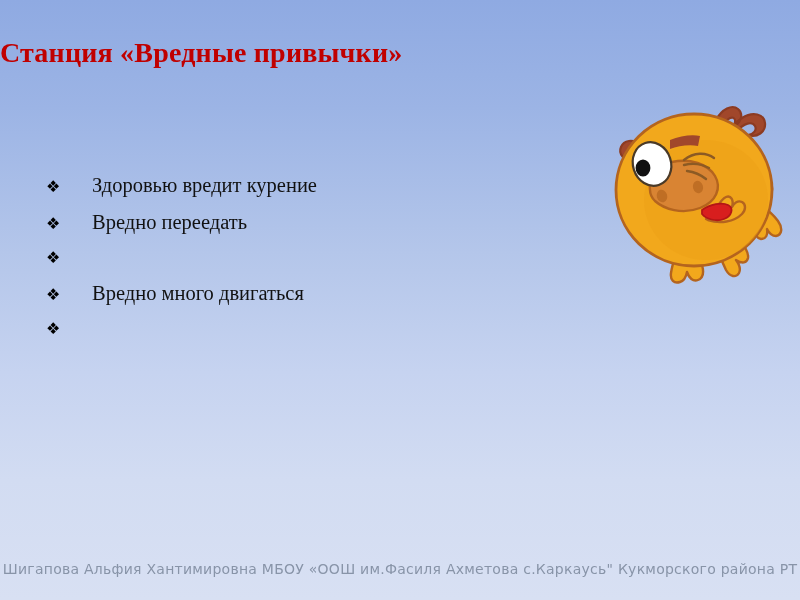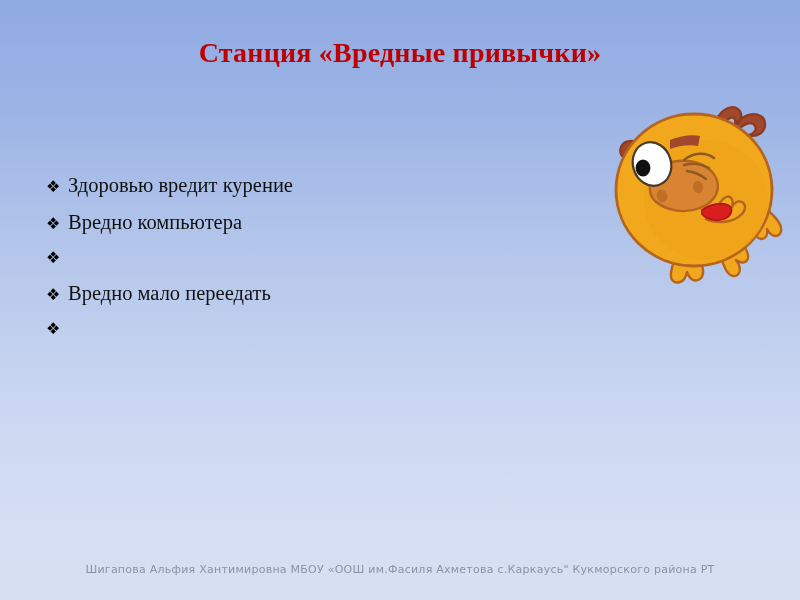--- a/index.html
+++ b/index.html
@@ -27,21 +27,20 @@
                 #D8E0F3 100%);
     overflow: hidden;
   }
 
   
   #title {
     position: absolute;
     left: 0;
     top: 36px;
     width: 800px;
-    text-align: center;
     font-family: "Liberation Serif", "DejaVu Serif", serif;
     font-weight: bold;
     font-size: 28px;
     line-height: 34px;
     letter-spacing: 0.2px;
     color: #C00000;
     white-space: nowrap;
   }
 
   
@@ -66,20 +65,21 @@
   #bullet-list li .bullet-glyph {
     flex: 0 0 auto;
     width: 22px;
     font-family: "DejaVu Sans", sans-serif;
     font-size: 16px;
     color: #000000;
     line-height: 34.5px;
   }
   #bullet-list li .bullet-text {
     flex: 0 1 auto;
+    margin-left: 24px;
   }
 
   
   #character {
     position: absolute;
     left: 588px;
     top: 52px;
     width: 214px;
     height: 244px;
   }
@@ -90,49 +90,49 @@
   }
 
   
   #footer {
     position: absolute;
     left: 0;
     top: 563px;
     width: 800px;
     text-align: center;
     font-family: "DejaVu Sans", "Liberation Sans", sans-serif;
-    font-size: 11px;
+    font-size: 14px;
     line-height: 13px;
     letter-spacing: 0.25px;
     color: #8894A8;
     white-space: nowrap;
   }
 </style>
 </head>
 <body>
 
 <div id="slide">
 
   <div id="title">Станция «Вредные привычки»</div>
 
   <ul id="bullet-list">
     <li>
       <span class="bullet-glyph">❖</span>
       <span class="bullet-text">Здоровью вредит курение</span>
     </li>
     <li>
       <span class="bullet-glyph">❖</span>
-      <span class="bullet-text">Вредно компьютера</span>
-    </li>
-    <li>
-      <span class="bullet-glyph">❖</span>
-    </li>
-    <li>
-      <span class="bullet-glyph">❖</span>
-      <span class="bullet-text">Вредно мало переедать</span>
+      <span class="bullet-text">Вредно переедать</span>
+    </li>
+    <li>
+      <span class="bullet-glyph">❖</span>
+    </li>
+    <li>
+      <span class="bullet-glyph">❖</span>
+      <span class="bullet-text">Вредно много двигаться</span>
     </li>
     <li>
       <span class="bullet-glyph">❖</span>
     </li>
   </ul>
 
   <div id="character">
     <svg viewBox="0 0 214 244" xmlns="http://www.w3.org/2000/svg">
 
       <g>

